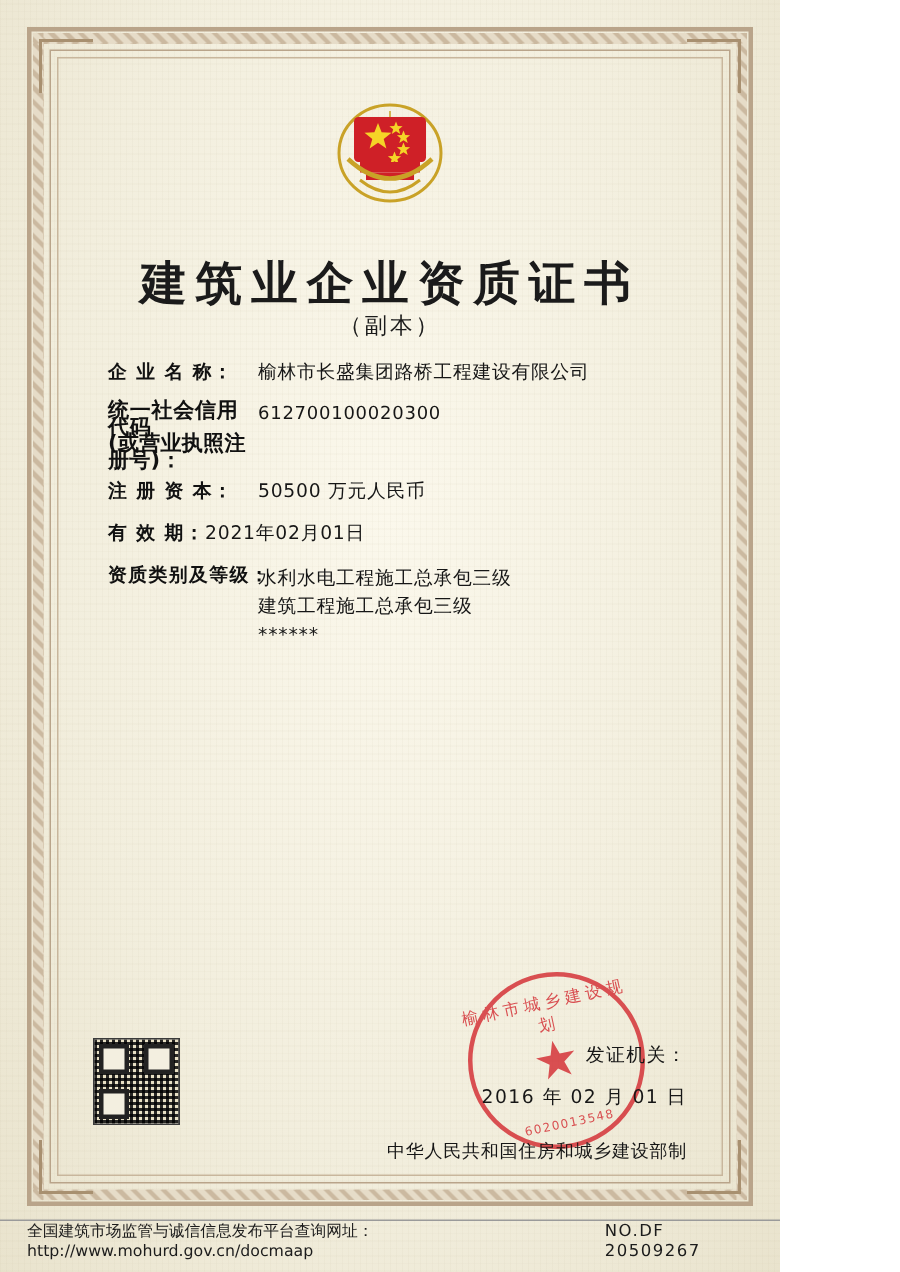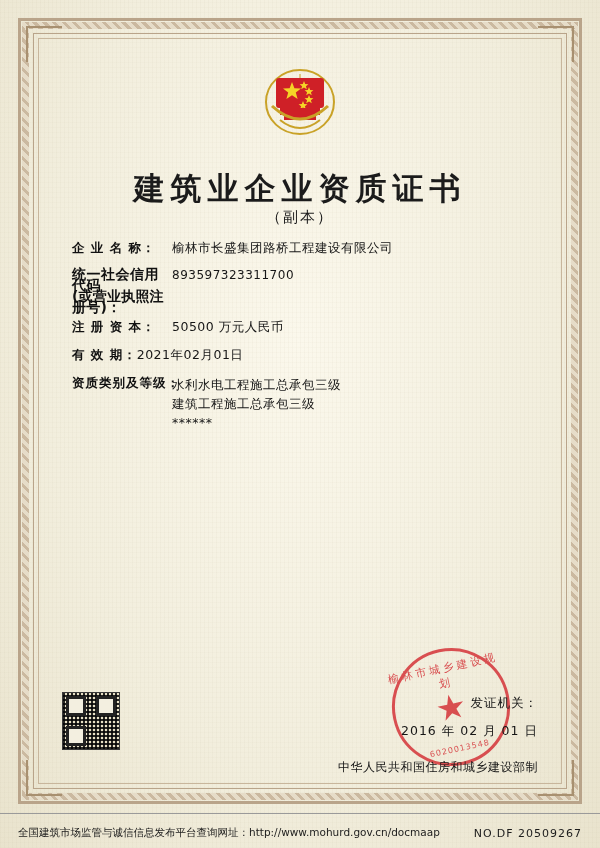--- a/index.html
+++ b/index.html
@@ -9,21 +9,21 @@
   }
   body {
     width: 600px;
     height: 848px;
     font-family: "Liberation Sans", sans-serif;
     overflow: hidden;
   }
 
   .certificate {
     position: relative;
-    width: 600px;
+    width: 520px;
     height: 848px;
     background: #fef9c3;
     box-sizing: border-box;
   }
 
   
   .paper-texture {
     position: absolute;
     inset: 0;
     background:
@@ -348,21 +348,21 @@
       <div class="val">榆林市长盛集团路桥工程建设有限公司</div>
     </div>
 
 
     <div class="row">
       <div class="half-left">
         <div class="lbl-2line">
           <div class="l1">统一社会信用代码</div>
           <div class="l2">(或营业执照注册号)：</div>
         </div>
-        <div class="val small">893597323311700</div>
+        <div class="val small">612700100020300</div>
       </div>
     </div>
 
     <div class="row">
       <div class="half-left">
         <div class="lbl w1">注 册 资 本：</div>
         <div class="val">50500 万元人民币</div>
       </div>
     </div>
 

